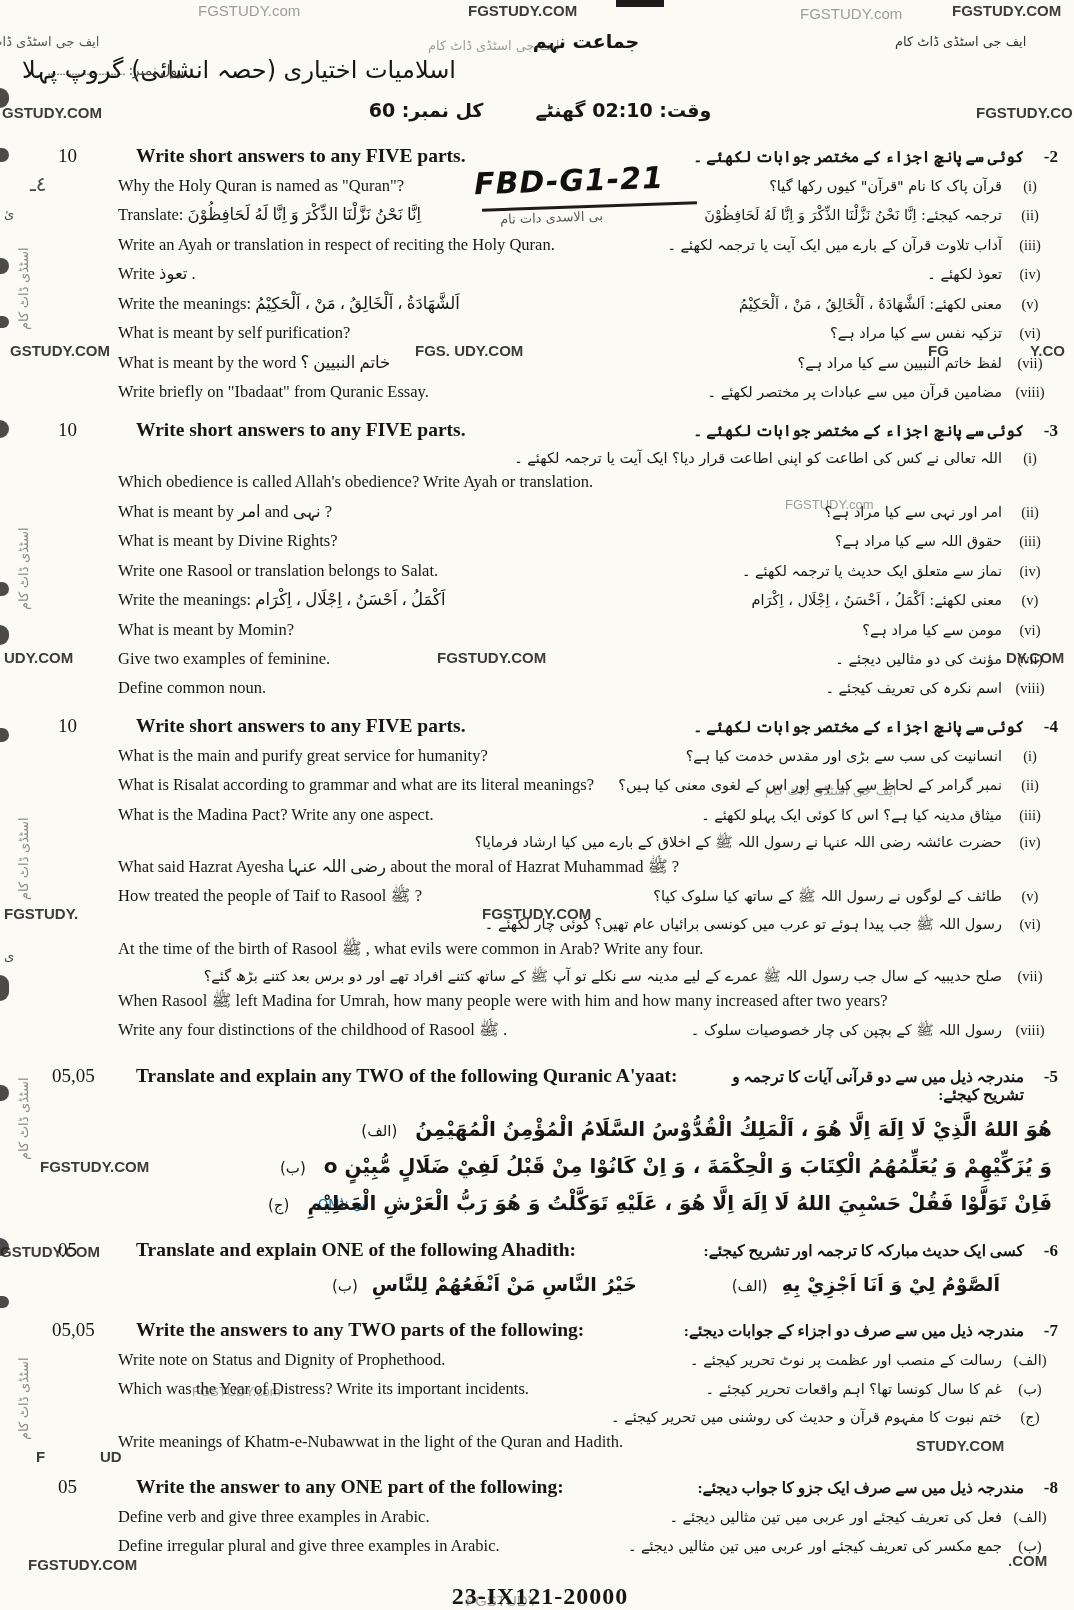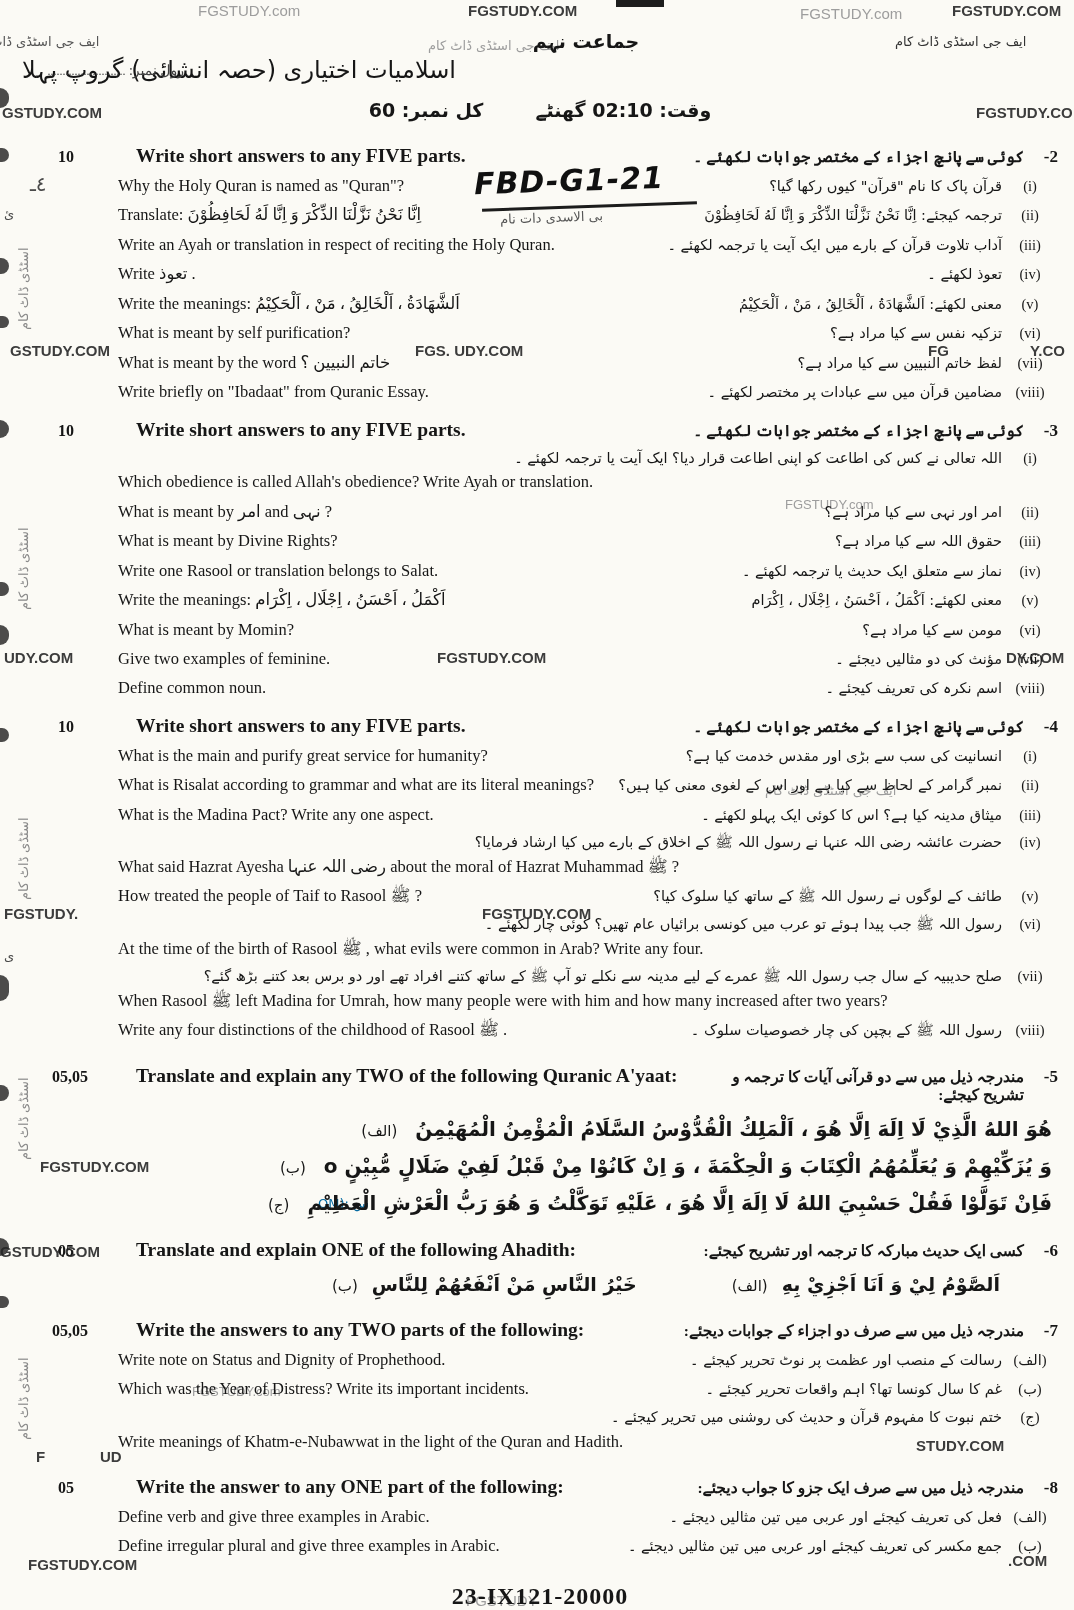--- a/index.html
+++ b/index.html
@@ -25,21 +25,21 @@
   
   .hdr-class{text-align:center;font-family:"DejaVu Sans",sans-serif;font-weight:700;font-size:19px;transform:translateX(46px)}
   .hdr-title{text-align:left;font-family:"DejaVu Sans",sans-serif;font-weight:400;font-size:24px;margin-top:4px}
   .hdr-time{display:flex;justify-content:center;gap:52px;font-family:"DejaVu Sans",sans-serif;font-weight:700;font-size:19px;margin-top:15px}
   .roll{position:absolute;left:14px;top:62px;width:170px;direction:rtl;font-family:Liberation Serif, serif;font-size:14px;color:#404040;z-index:2}
   .roll .dots{letter-spacing:1px;font-size:12px}
 
   
   .qhead{display:flex;align-items:baseline;margin:24px 0 4px 0}
   .qhead.tight{margin-top:16px}
-  .qmarks{flex:0 0 78px;margin-left:36px;text-align:left;font-weight:700;font-size:16px}
+  .qmarks{flex:0 0 78px;margin-left:36px;text-align:left;font-weight:400;font-size:19px}
   .qmarks.wide{margin-left:30px;flex-basis:84px}
   .qen{font-weight:700;font-size:19.5px;white-space:nowrap}
   .qur{flex:1;text-align:right;direction:rtl;font-family:Liberation Serif, serif;font-weight:700;font-size:15.5px;padding-left:10px}
   .qnum{flex:0 0 34px;text-align:right;font-weight:700;font-size:17px}
 
   
   .part{display:flex;flex-wrap:wrap;align-items:baseline;margin-top:8px;padding-left:96px;line-height:1.3}
   .pen{order:1;font-family:"Liberation Serif","DejaVu Sans",serif;font-size:16.5px;padding-right:12px}
   .pur{order:2;flex:1 1 0;min-width:150px;text-align:right;direction:rtl;font-family:"DejaVu Sans",sans-serif;font-size:14.5px;padding-left:6px}
   .pnum{order:3;flex:0 0 56px;text-align:center;font-size:14.5px;font-family:"Liberation Serif","DejaVu Sans",serif}

